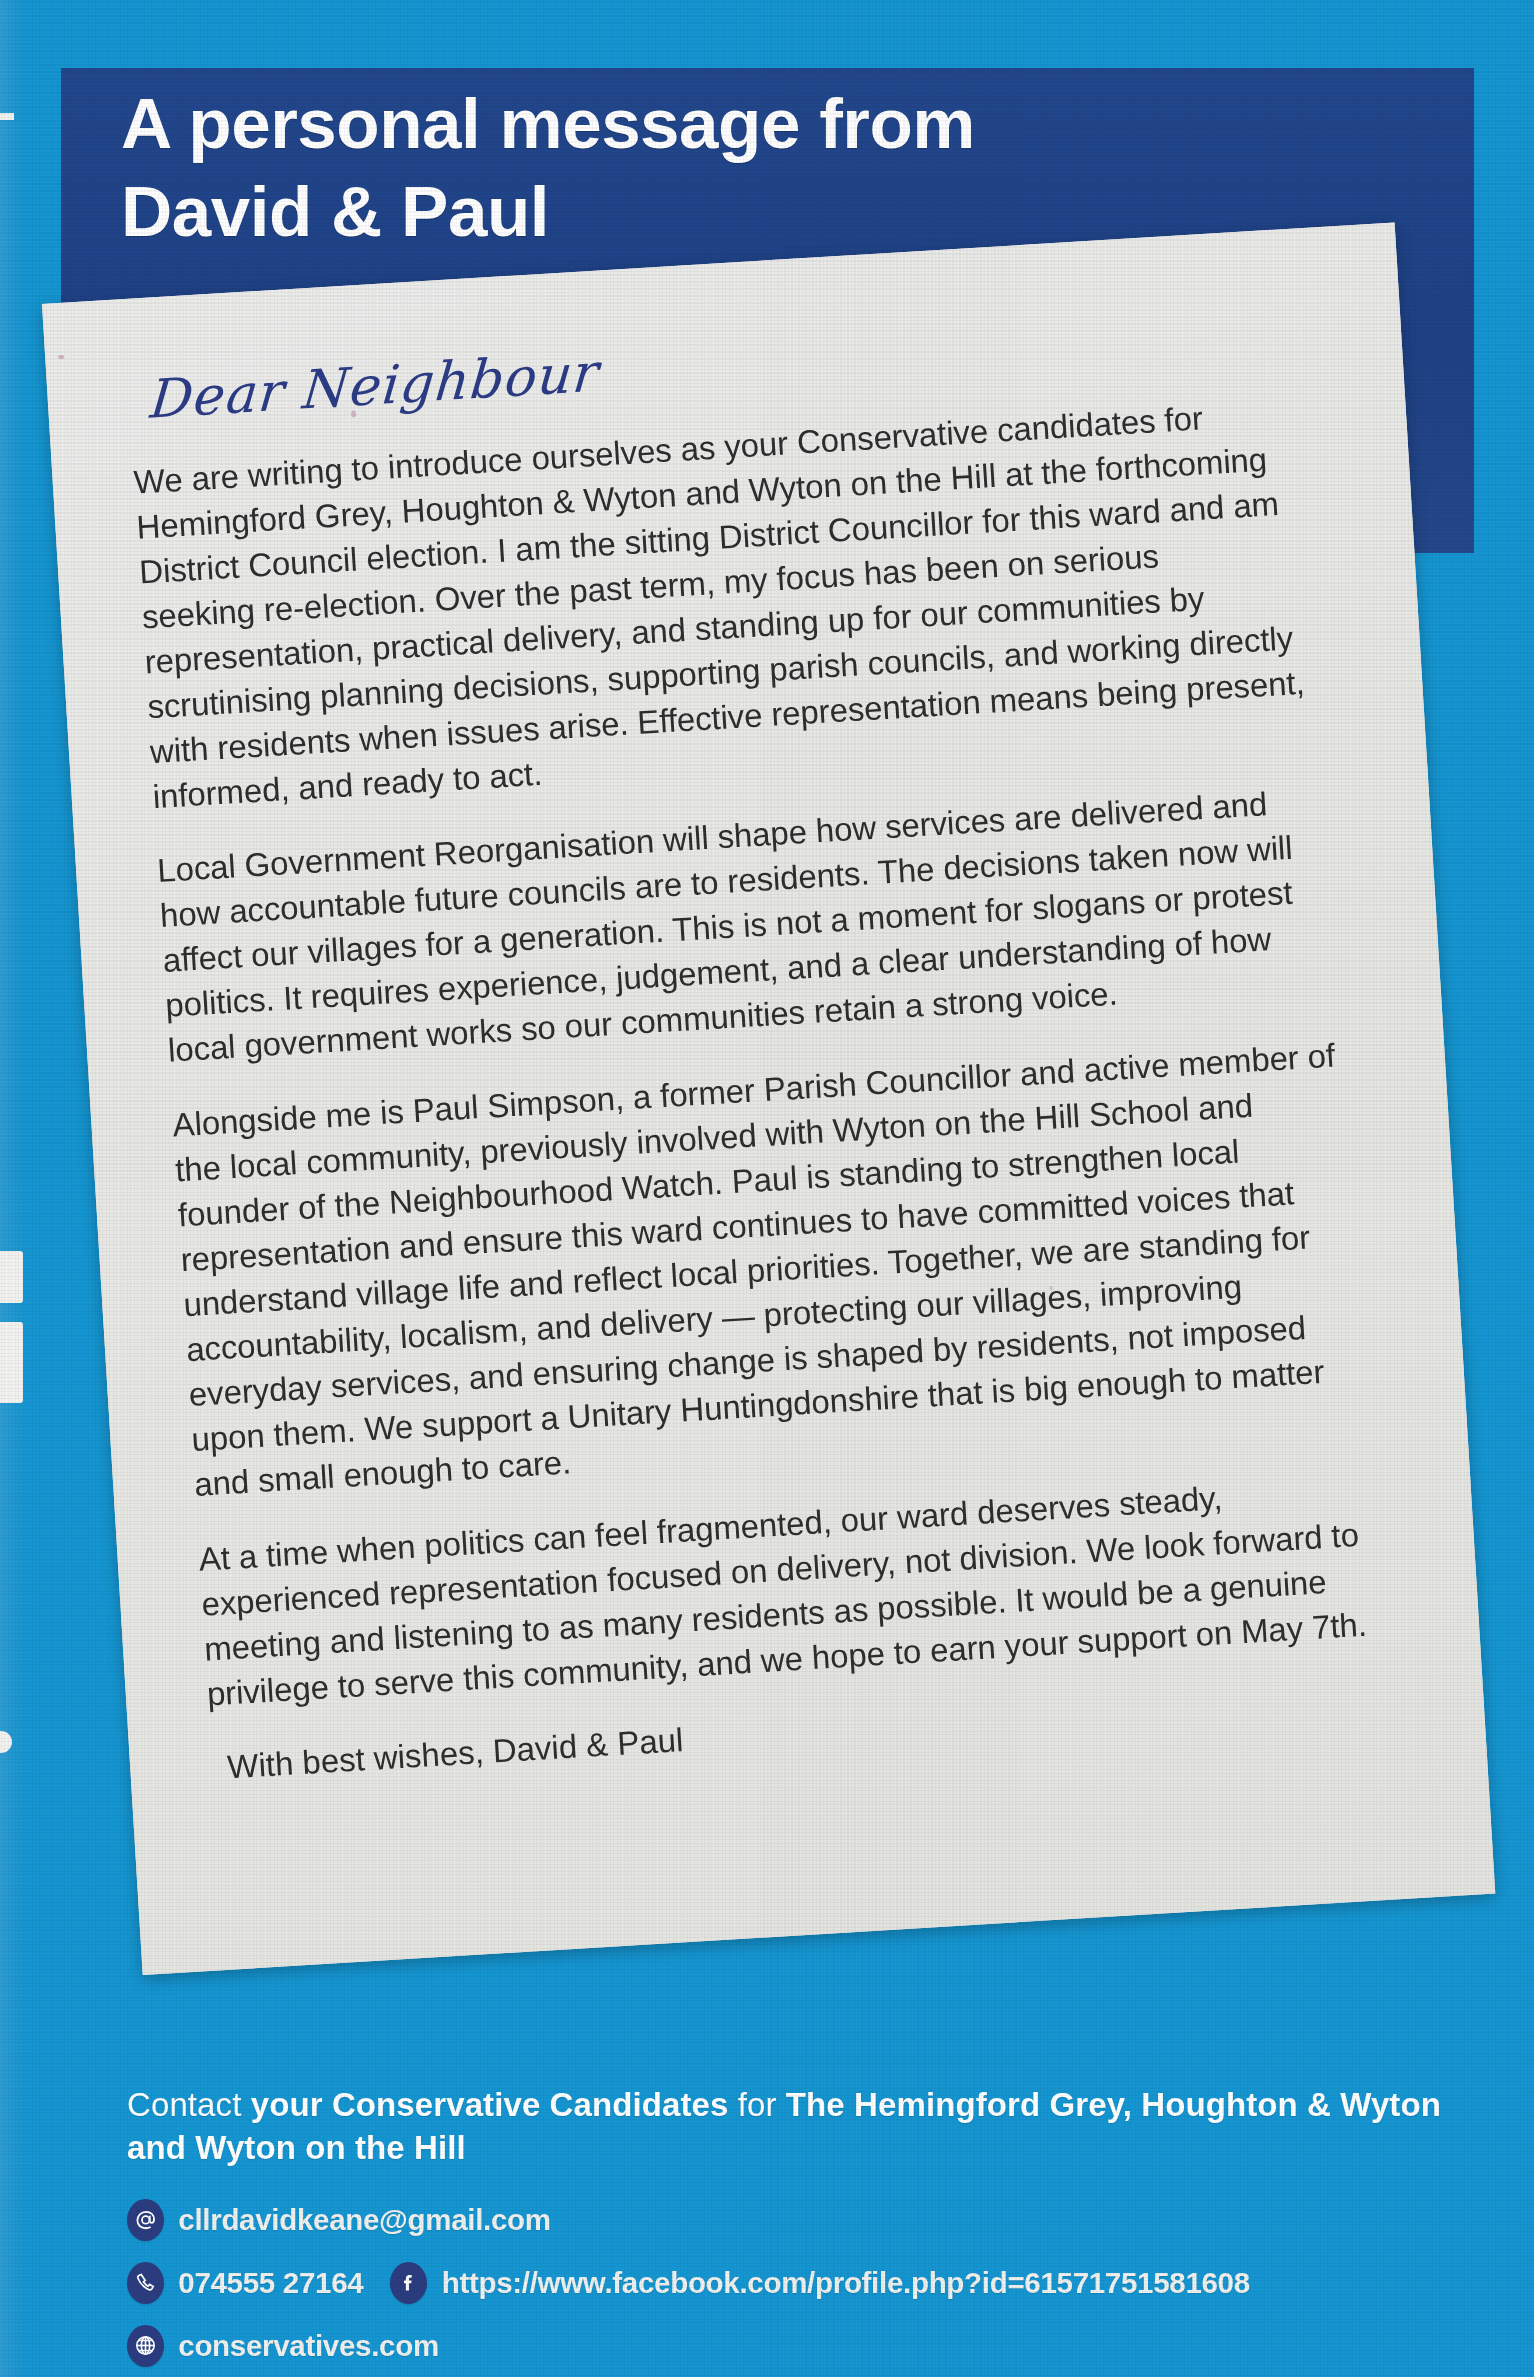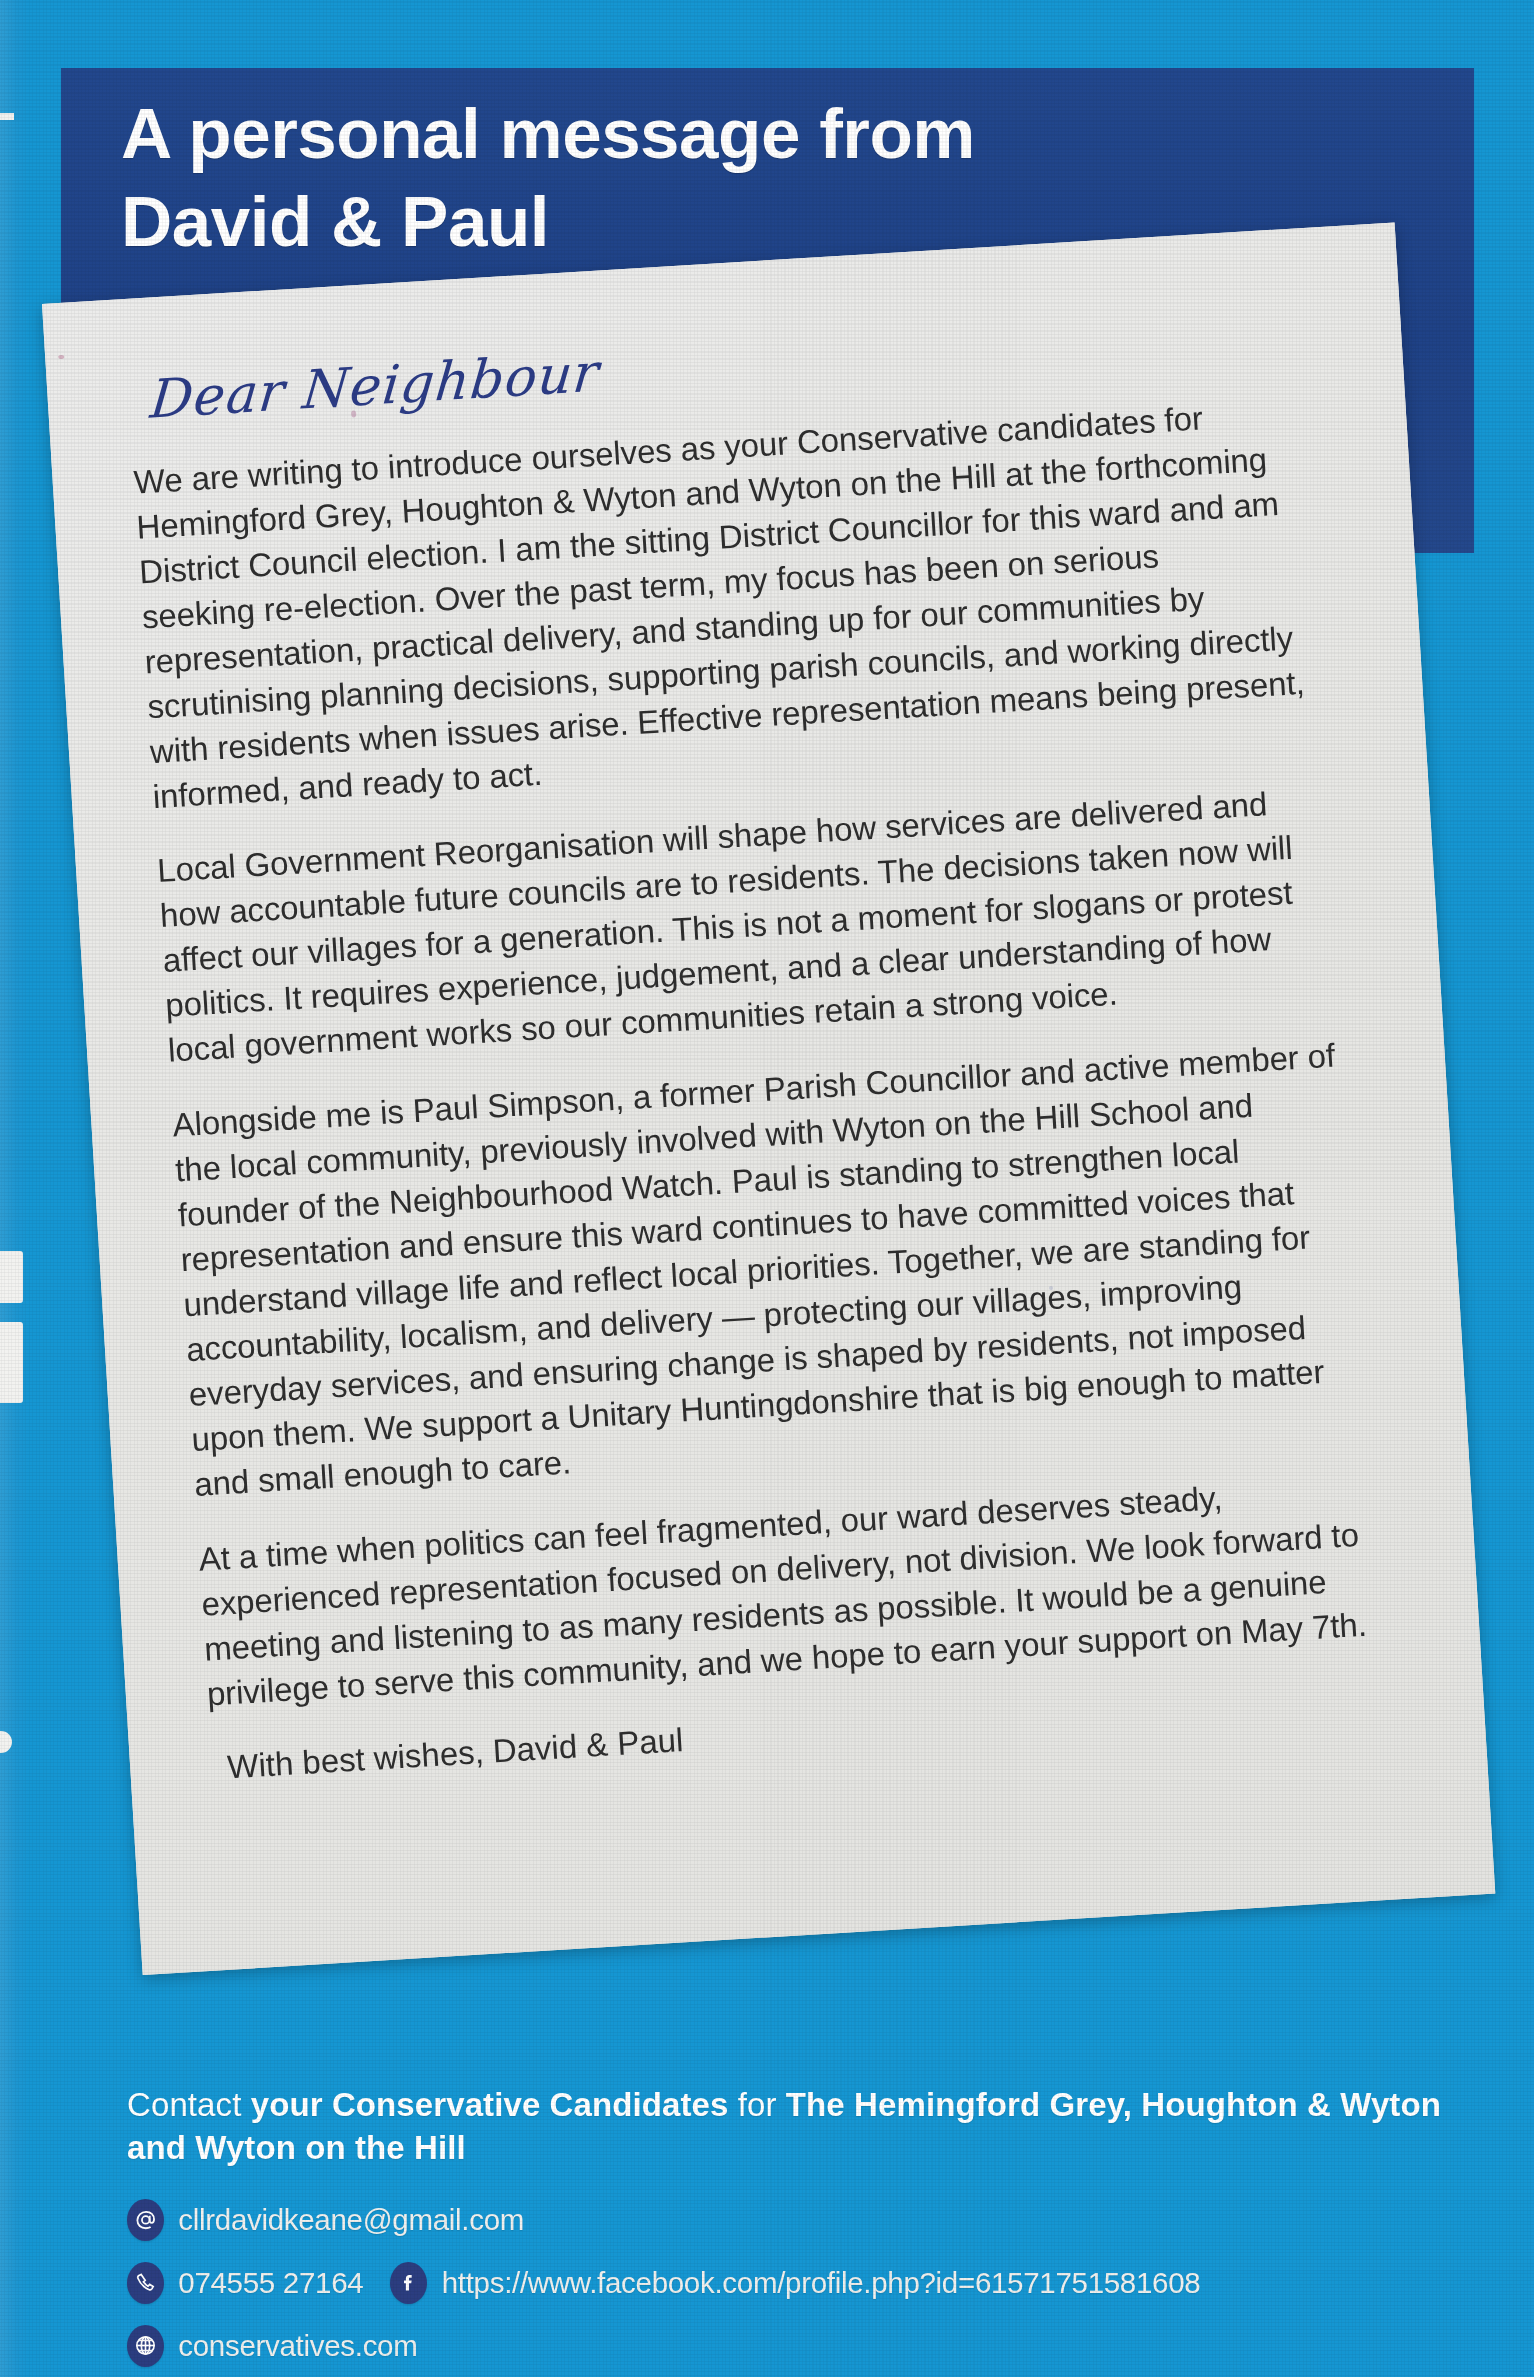--- a/index.html
+++ b/index.html
@@ -62,21 +62,21 @@
     top: 68px;
     width: 1413px;
     height: 485px;
     background: #21468a;
     background-image: linear-gradient(180deg, #22478d 0%, #1f4287 55%, #24488c 100%);
     z-index: 5;
   }
   #header-title {
     position: absolute;
     left: 121px;
-    top: 90px;
+    top: 80px;
     width: 1189px;
     z-index: 6;
     color: #ffffff;
     font-family: "Liberation Sans", sans-serif;
     font-weight: bold;
     font-size: 71px;
     line-height: 1.24;
     letter-spacing: -0.5px;
     text-shadow: 0 1px 1px rgba(0,0,0,.22);
   }
@@ -179,21 +179,21 @@
     display: flex;
     align-items: center;
     justify-content: center;
     margin-right: 14.3px;
     box-shadow: 0 1px 1.9px rgba(0,0,0,.14);
   }
   .contact-icon svg { display: block; }
   .contact-text {
     color: #f0f0ee;
     font-family: "Liberation Sans", sans-serif;
-    font-weight: normal;
+    font-weight: bold;
     font-size: 29.5px;
     letter-spacing: -0.3px;
     white-space: nowrap;
     text-shadow: 0 1px 1px rgba(0,0,0,.12);
   }
   .contact-gap { width: 27px; flex: 0 0 auto; }
 </style>
 </head>
 <body>
 

